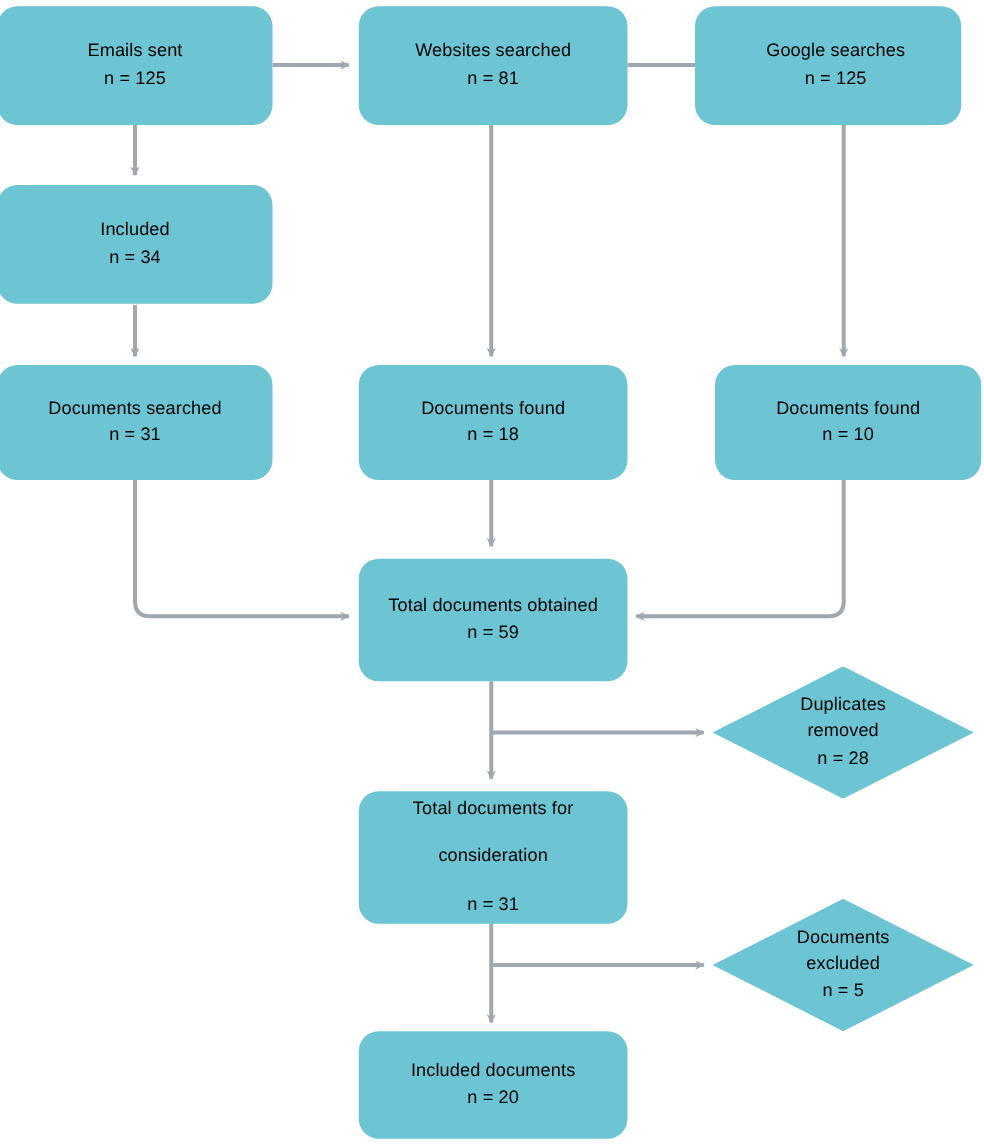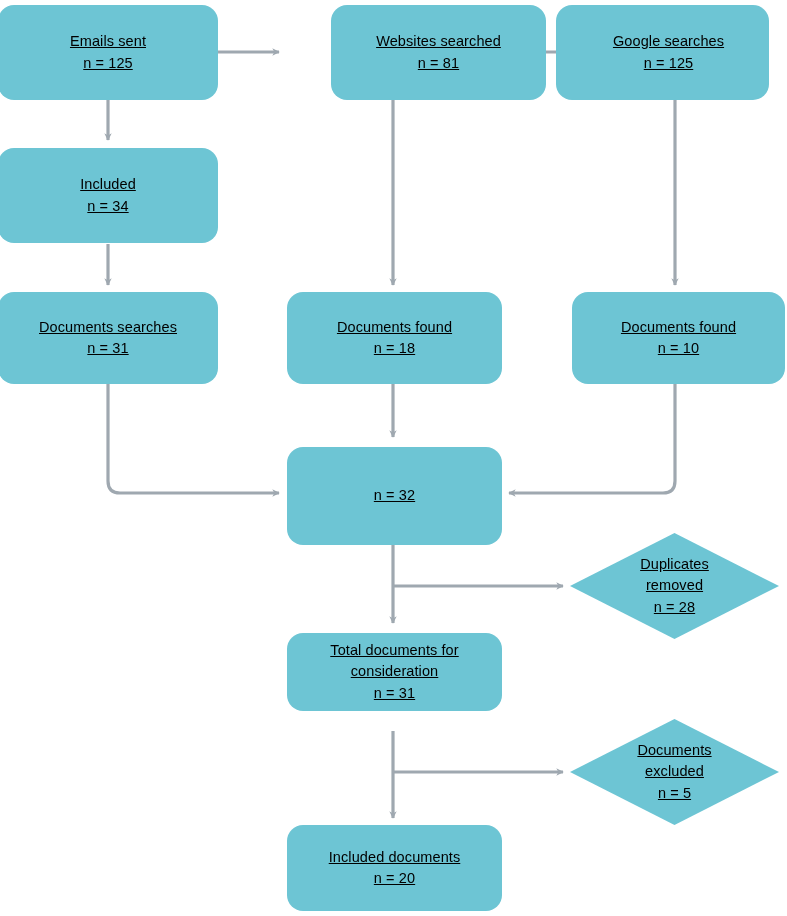--- a/index.html
+++ b/index.html
@@ -41,21 +41,20 @@
   .node.box {
     background: #6DC5D4;
     border-radius: 16px;
   }
   .node.diamond {
     background: transparent;
   }
   .node .line {
     display: block;
     white-space: nowrap;
-    text-decoration: underline;
   }
   .diamond-shape {
     position: absolute;
     left: 0;
     top: 0;
     width: 100%;
     height: 100%;
     background: #6DC5D4;
     clip-path: polygon(50% 0%, 100% 50%, 50% 100%, 0% 50%);
   }
@@ -109,64 +108,65 @@
 
       <path d="M393,731 L393,818" marker-end="url(#arrowhead)"></path>
     </g>
   </svg>
 
   <div class="node box" style="left:-2px; top:5px; width:220px; height:95px;">
     <span class="line">Emails sent</span>
     <span class="line">n = 125</span>
   </div>
 
-  <div class="node box" style="left:287px; top:5px; width:215px; height:95px;margin-left:44px;">
+  <div class="node box" style="left:287px; top:5px; width:215px; height:95px;">
     <span class="line">Websites searched</span>
     <span class="line">n = 81</span>
   </div>
 
   <div class="node box" style="left:556px; top:5px; width:213px; height:95px;padding-left:12px;">
     <span class="line">Google searches</span>
     <span class="line">n = 125</span>
   </div>
 
   <div class="node box" style="left:-2px; top:148px; width:220px; height:95px;">
     <span class="line">Included</span>
     <span class="line">n = 34</span>
   </div>
 
   <div class="node box" style="left:-2px; top:292px; width:220px; height:92px;">
-    <span class="line">Documents searches</span>
+    <span class="line">Documents searched</span>
     <span class="line">n = 31</span>
   </div>
 
   <div class="node box" style="left:287px; top:292px; width:215px; height:92px;">
     <span class="line">Documents found</span>
     <span class="line">n = 18</span>
   </div>
 
   <div class="node box" style="left:572px; top:292px; width:213px; height:92px;">
     <span class="line">Documents found</span>
     <span class="line">n = 10</span>
   </div>
 
   <div class="node box" style="left:287px; top:447px; width:215px; height:98px;">
-    <span class="line">n = 32</span>
+    <span class="line">Total documents obtained</span>
+    <span class="line">n = 59</span>
   </div>
 
   <div class="node diamond" style="left:570px; top:533px; width:209px; height:106px;">
     <span class="diamond-shape"></span>
     <span class="diamond-text">
       <span class="line">Duplicates</span>
       <span class="line">removed</span>
       <span class="line">n = 28</span>
     </span>
   </div>
 
-  <div class="node box" style="left:287px; top:633px; width:215px; height:78px;">
+  <div class="node box" style="left:287px; top:633px; width:215px; height:106px;gap:17px;">
     <span class="line">Total documents for</span>
     <span class="line">consideration</span>
     <span class="line">n = 31</span>
   </div>
 
   <div class="node diamond" style="left:570px; top:719px; width:209px; height:106px;align-items:center;">
     <span class="diamond-shape"></span>
     <span class="diamond-text">
       <span class="line">Documents</span>
       <span class="line">excluded</span>

